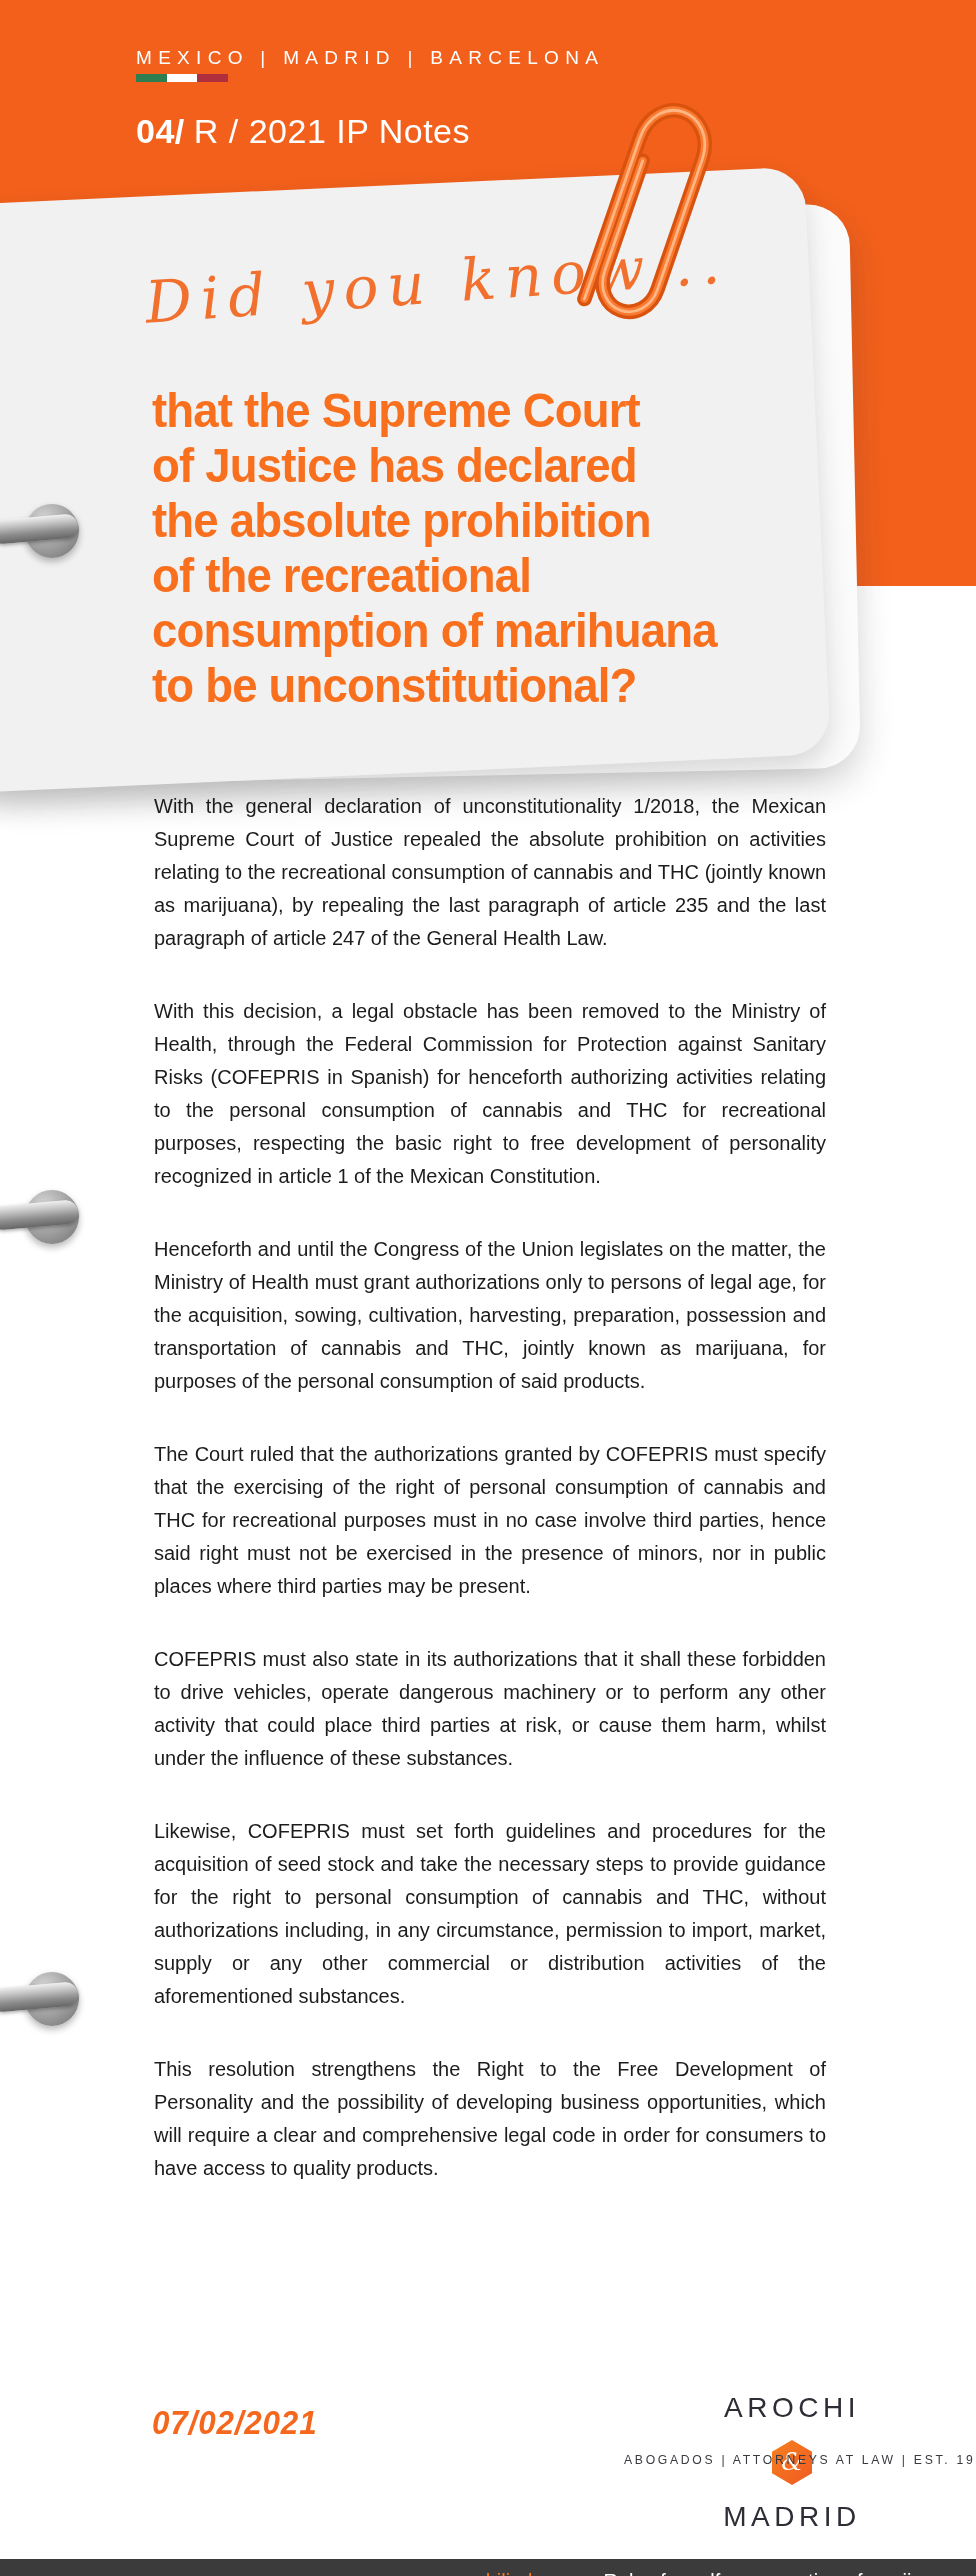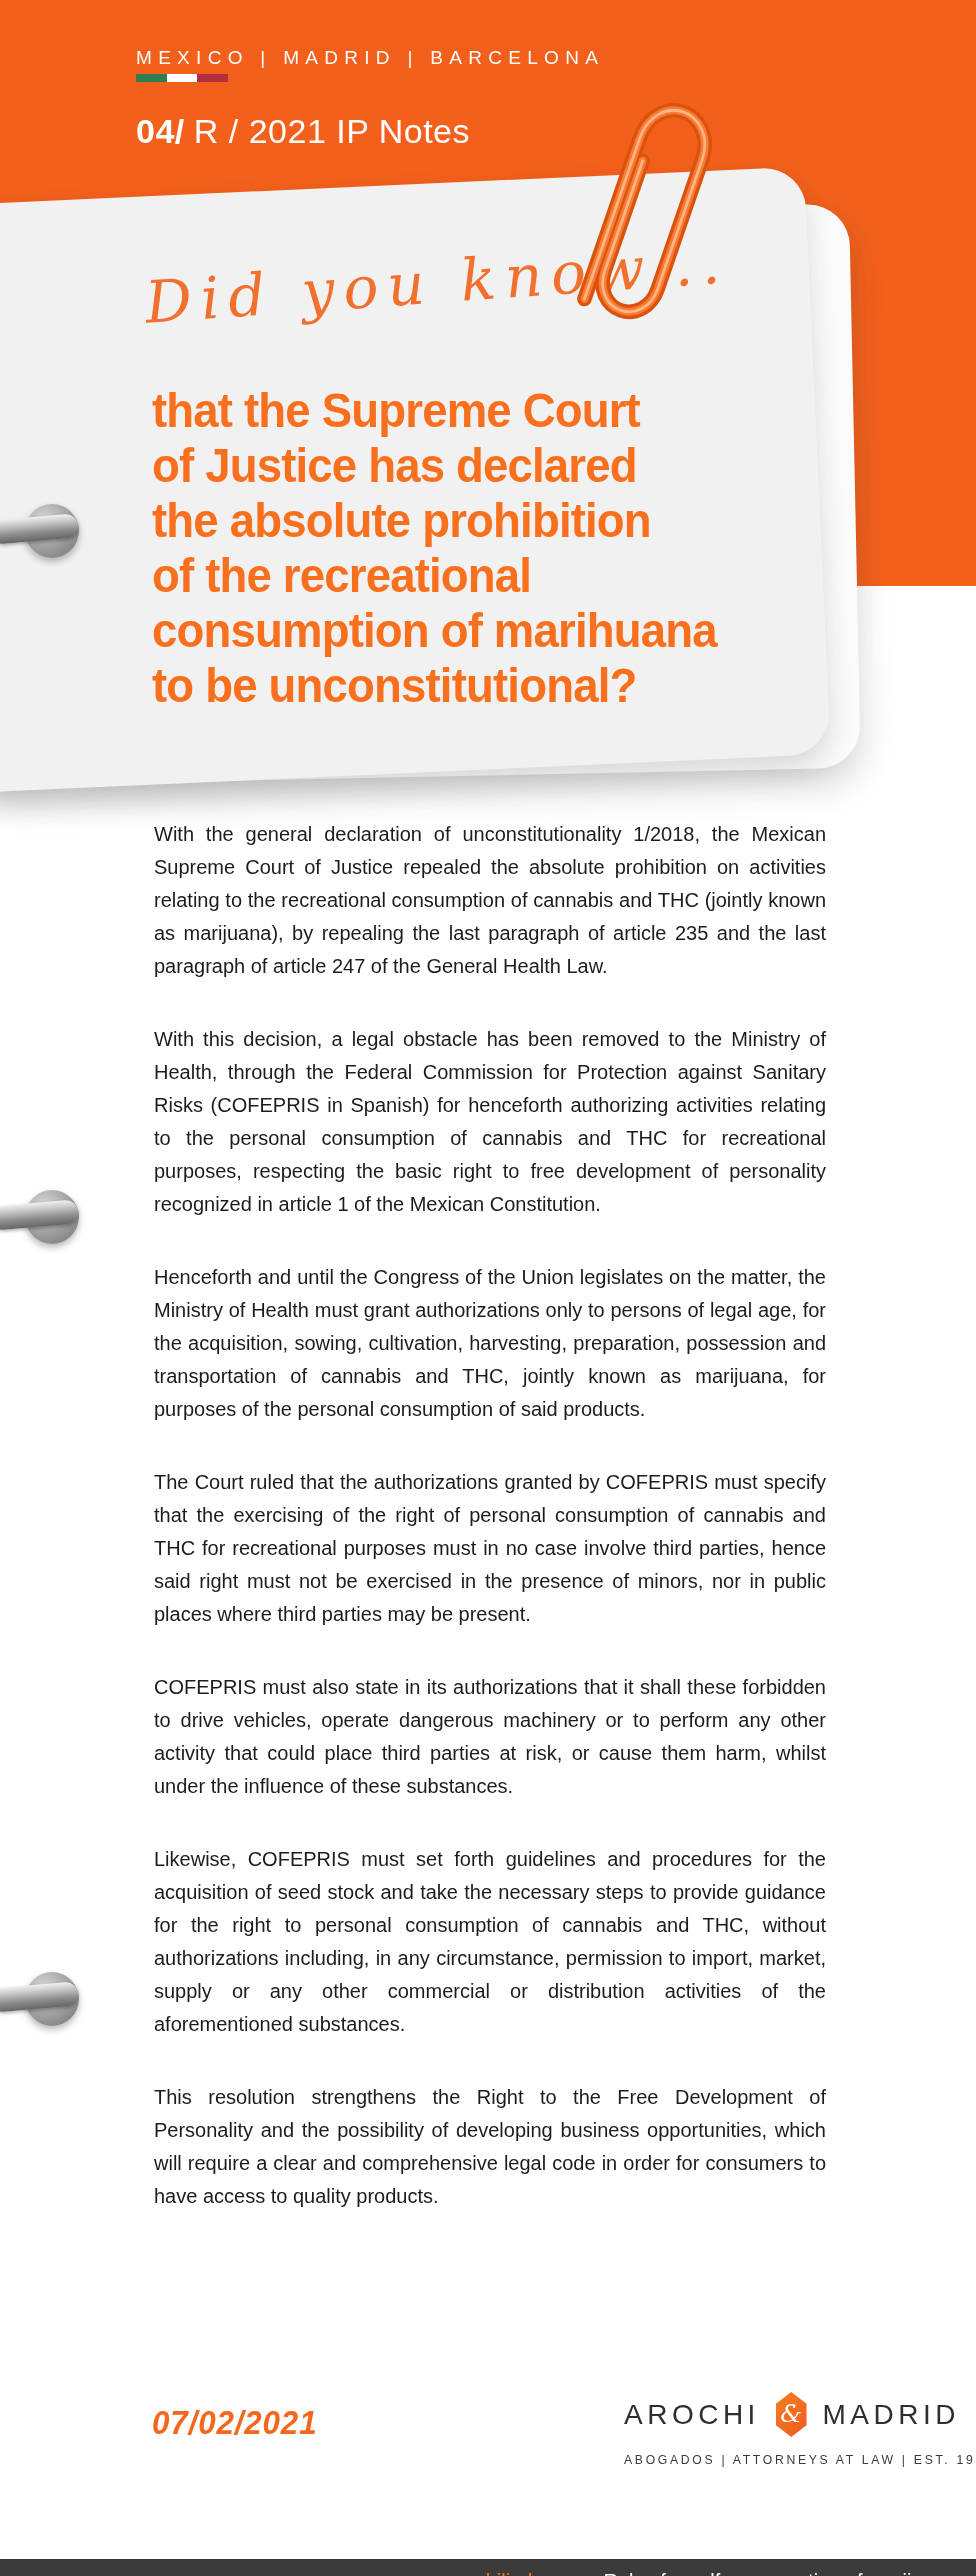--- a/index.html
+++ b/index.html
@@ -49,28 +49,28 @@
   
   .metal-clip{position:absolute;z-index:8;left:0;width:90px;height:63px;}
   .mc-circle{position:absolute;left:25px;top:0;width:54px;height:54px;border-radius:50%;
              background:radial-gradient(circle at 35% 30%,#d8d8d8 0%,#a8a8a8 45%,#6f6f6f 100%);
              box-shadow:0 3.6px 7.2px rgba(0,0,0,.28);}
   .mc-bar{position:absolute;left:-9px;top:12.7px;width:87px;height:24.4px;border-radius:12.7px;
           background:linear-gradient(180deg,#f0f0f0 0%,#c4c4c4 30%,#8d8d8d 65%,#666666 100%);
           transform:rotate(-5deg);box-shadow:0 1.8px 3.6px rgba(0,0,0,.3);}
 
   
-  .bodycol{position:absolute;z-index:5;left:154px;top:818px;width:672px;color:#1c1c1c;
+  .bodycol{position:absolute;z-index:5;left:154px;top:790px;width:672px;color:#1c1c1c;
            font-size:20px;line-height:33px;text-align:justify;}
   .bodycol p{margin:0 0 40px 0;}
 
   
   .date{position:absolute;z-index:5;left:152px;top:2404px;color:#f5671c;font-size:33px;font-weight:800;
         font-style:italic;letter-spacing:0.9px;transform:scaleX(.95);transform-origin:left top;}
-  .logo{position:absolute;z-index:5;left:624px;top:2392px;width:336px;display:flex;align-items:center;justify-content:space-between;gap:16px;}
+  .logo{position:absolute;z-index:5;left:624px;top:2392px;width:336px;display:flex;align-items:center;justify-content:space-between;gap:16px;flex-direction:column;}
   .logo-word{color:#2d2d35;font-size:28px;letter-spacing:4.5px;font-weight:500;}
   .hex{width:40px;height:45px;display:flex;align-items:center;justify-content:center;
        background:linear-gradient(135deg,#f6801f 0%,#ef5a22 100%);
        clip-path:polygon(50% 0,100% 26%,100% 74%,50% 100%,0 74%,0 26%);}
   .hex span{color:#ffffff;font-family:"DejaVu Serif", serif;font-style:italic;font-size:24.4px;line-height:1;}
   .tagline{position:absolute;z-index:5;left:624px;top:2453px;width:336px;text-align:center;color:#3a3a40;
            font-size:12.2px;letter-spacing:2.7px;white-space:nowrap;}
 
   .footer{position:absolute;z-index:6;left:0;top:2531px;width:976px;height:45px;background:#3b3b3b;
           display:flex;align-items:center;justify-content:flex-end;margin-top:28px;}

